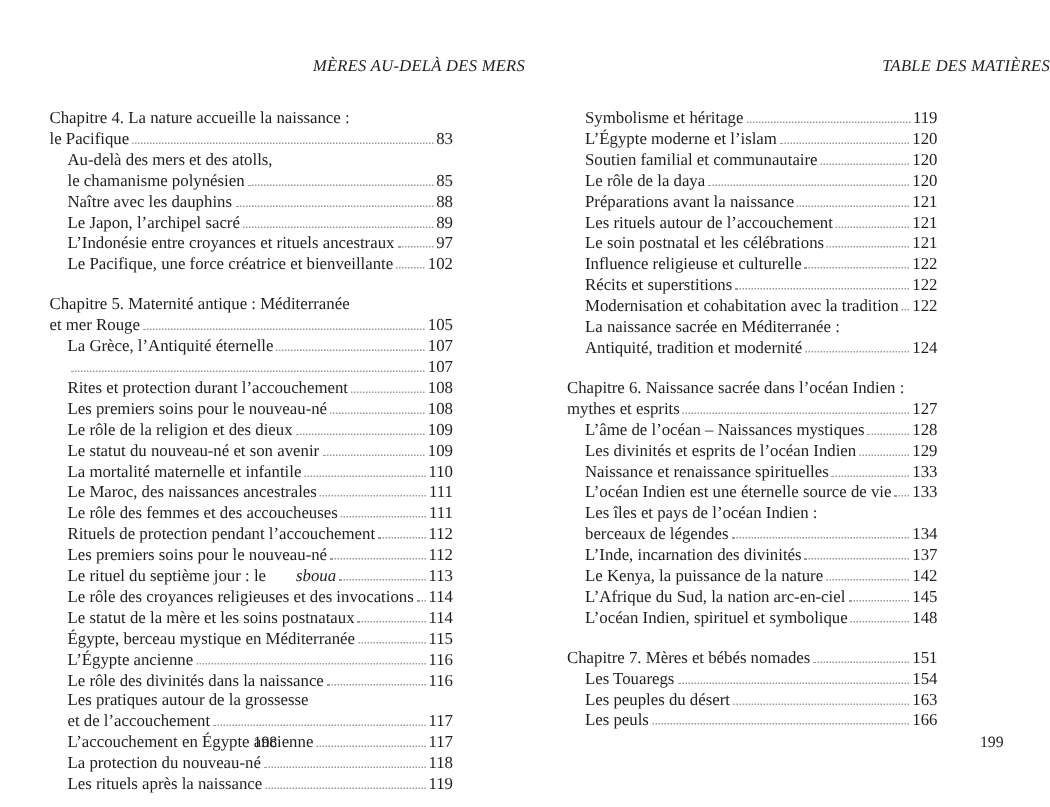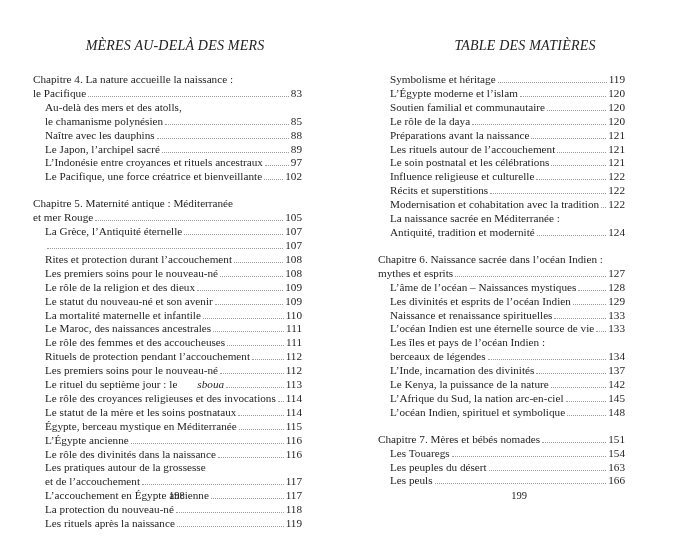--- a/index.html
+++ b/index.html
@@ -1,26 +1,26 @@
 <!DOCTYPE html>
 <html><head>
 <meta charset="utf-8">
 <style>
   html, body { margin:0; padding:0; background:#ffffff; }
   body { width:700px; height:538px; position:relative; overflow:hidden;
          font-family:"Liberation Serif","DejaVu Serif",serif; color:#1e1e1e; }
   .page { position:absolute; top:0; height:538px; width:350px; }
   .page.left { left:0; }
   .page.right { left:350px; }
-  .running-head { position:absolute; top:38px; left:0; width:350px; text-align:center;
-                  font-style:italic; font-size:14px; letter-spacing:0.2px; color:#222; }
+  .running-head { position:absolute; top:38px; left:0; width:350px; text-align:right;
+                  font-style:italic; font-size:11px; letter-spacing:0.2px; color:#222; }
   .page.right .running-head { left:0; }
   .folio { position:absolute; top:490px; font-size:10.5px; color:#222; }
   .page.left .folio { left:169px;text-align:center; }
-  .page.right .folio { left:19px; width:300px; text-align:center; }
+  .page.right .folio { left:19px; width:300px; text-align:right; }
   .toc { position:absolute; top:73px; }
   .page.left .toc { left:33px; width:269px; }
   .page.right .toc { left:33px; width:235px; }
   .chapter { margin-bottom:13px; }
   .line { font-size:11.2px; line-height:13.9px; white-space:nowrap; display:flex; align-items:baseline; }
   .line .txt { flex:0 0 auto; }
   .line .lead { flex:1 1 auto; border-bottom:1px dotted #9a9a9a; margin:0 2px 3px 2px; height:0; }
   .line .pg { flex:0 0 auto; text-align:right; }
   .sub { padding-left:12px; }
   .nolead { display:block; }

